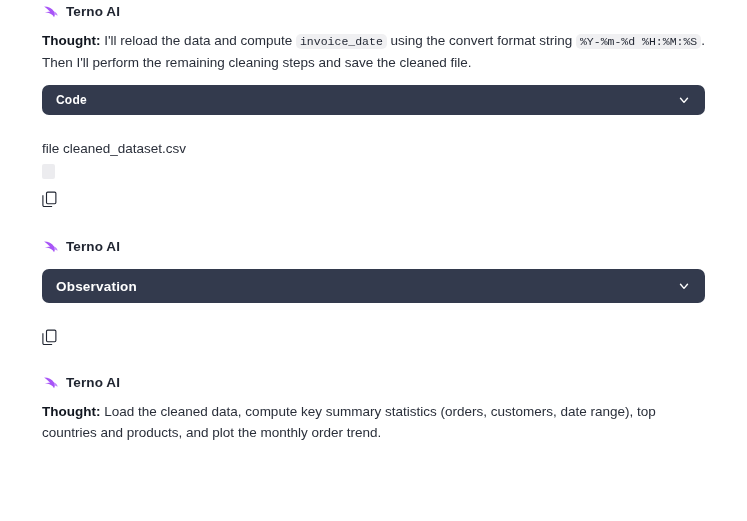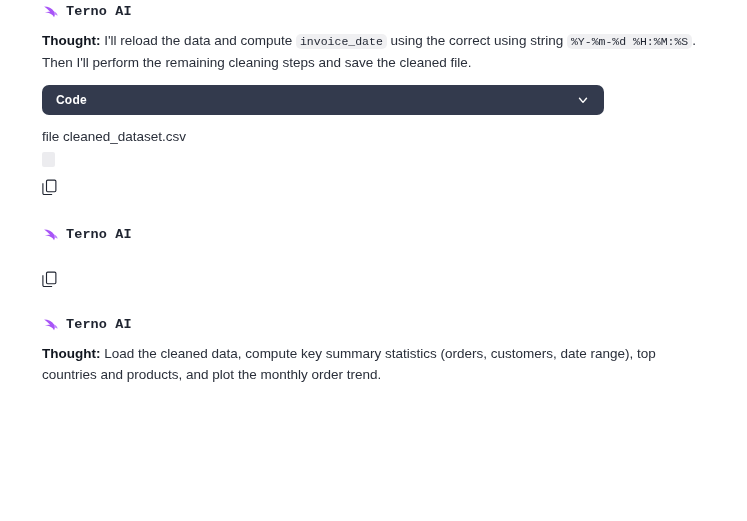--- a/index.html
+++ b/index.html
@@ -19,21 +19,20 @@
     position: relative;
     background: #ffffff;
     padding: 0 42px;
   }
   .msg { margin-bottom: 4px; }
   .msg-header {
     display: flex;
     align-items: center;
     gap: 7px;
     height: 22px;
-    font-family: Liberation Mono, monospace;
   }
   .brand-icon {
     width: 17px;
     height: 17px;
     display: inline-block;
     position: relative;
     flex: 0 0 auto;
   }
   .brand-icon svg { display: block; }
   .brand-name {
@@ -61,41 +60,41 @@
   }
   .panel {
     margin-top: 12px;
     background: #333a4d;
     border-radius: 7px;
     height: 30px;
     display: flex;
     align-items: center;
     justify-content: space-between;
     padding: 0 14px;
-    width: 562px;
+    width: 663px;
     cursor: pointer;
   }
   .panel.tall { height: 34px; }
   .panel-label {
     color: #ffffff;
     font-size: 12px;
     font-weight: bold;
     letter-spacing: 0.2px;
   }
   .panel-label.big { font-size: 13.5px; }
   .chevron {
     width: 14px;
     height: 14px;
     display: block;
   }
   .chevron svg { display: block; }
   .file-line {
     font-size: 13.5px;
     color: #2a2f3a;
-    margin-top: 14px;
+    margin-top: 26px;
   }
   .placeholder-block {
     margin-top: 8px;
     width: 13px;
     height: 15px;
     background: #ececef;
     border-radius: 2px;
   }
   .copy-row {
     margin-top: 12px;
@@ -123,21 +122,21 @@
           <path d="M3 5 C9 5 14 7 17 12 C18.5 14.5 18.5 17.5 17 20 C16 18 14.5 16.5 12.5 15.5 C10 14.2 7 13.5 4 13.5 C6.5 12.2 9 12 11.5 12.3 C9 9.8 6 7.2 3 5 Z" fill="#a855f7"></path>
           <path d="M17 12 C20 13 22 15.5 22 18 C20 17 18.5 16.2 17 16 Z" fill="#c084fc"></path>
         </svg>
       </span>
       <span class="brand-name">Terno AI</span>
     </div>
     <div class="thought">
       <b>Thought:</b>
       <span>I'll reload the data and compute</span>
       <code class="inline">invoice_date</code>
-      <span>using the correct using string</span>
+      <span>using the convert format string</span>
       <code class="inline">%Y-%m-%d %H:%M:%S</code><span>. Then I'll perform the remaining cleaning steps and save the cleaned file.</span>
     </div>
     <div class="panel">
       <span class="panel-label">Code</span>
       <span class="chevron">
         <svg width="14" height="14" viewBox="0 0 24 24" fill="none" stroke="#ffffff" stroke-width="2.4" stroke-linecap="round" stroke-linejoin="round">
           <polyline points="6 9 12 16 18 9"></polyline>
         </svg>
       </span>
     </div>
@@ -158,20 +157,28 @@
   <div class="msg">
     <div class="msg-header">
       <span class="brand-icon">
         <svg width="17" height="17" viewBox="0 0 24 24">
           <path d="M3 5 C9 5 14 7 17 12 C18.5 14.5 18.5 17.5 17 20 C16 18 14.5 16.5 12.5 15.5 C10 14.2 7 13.5 4 13.5 C6.5 12.2 9 12 11.5 12.3 C9 9.8 6 7.2 3 5 Z" fill="#a855f7"></path>
           <path d="M17 12 C20 13 22 15.5 22 18 C20 17 18.5 16.2 17 16 Z" fill="#c084fc"></path>
         </svg>
       </span>
       <span class="brand-name">Terno AI</span>
     </div>
+    <div class="panel tall">
+      <span class="panel-label big">Observation</span>
+      <span class="chevron">
+        <svg width="14" height="14" viewBox="0 0 24 24" fill="none" stroke="#ffffff" stroke-width="2.4" stroke-linecap="round" stroke-linejoin="round">
+          <polyline points="6 9 12 16 18 9"></polyline>
+        </svg>
+      </span>
+    </div>
     <div class="copy-row" style="margin-top:26px;">
       <span class="copy-icon">
         <svg width="15" height="17" viewBox="0 0 20 22" fill="none" stroke="#1f2430" stroke-width="1.5">
           <rect x="6" y="1.2" width="12.5" height="15.5" rx="1.6"></rect>
           <path d="M13.5 20.3 H2.8 A1.6 1.6 0 0 1 1.2 18.7 V5.2"></path>
         </svg>
       </span>
     </div>
   </div>
 

